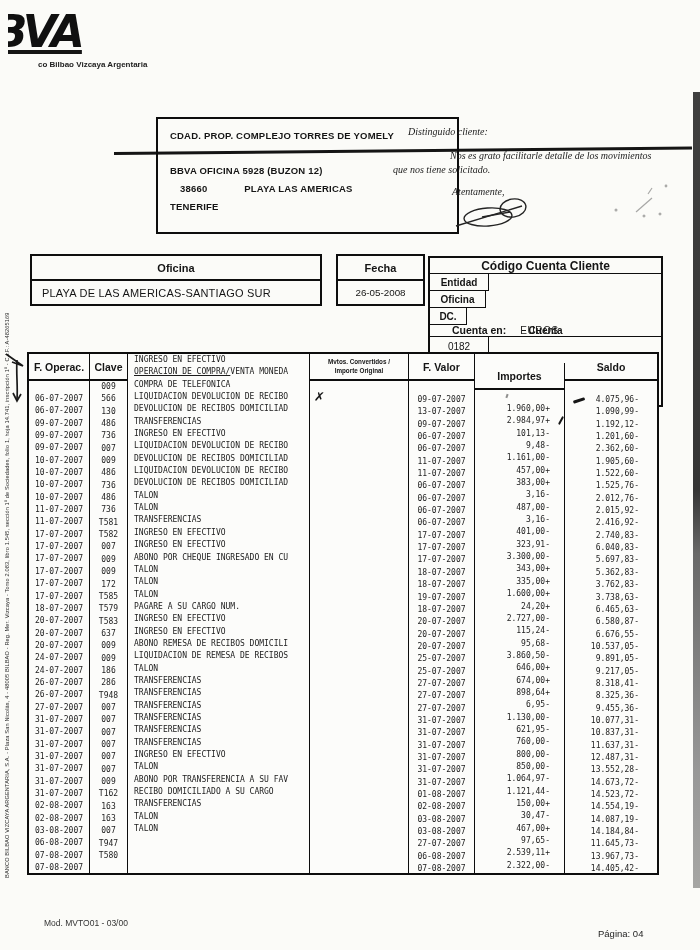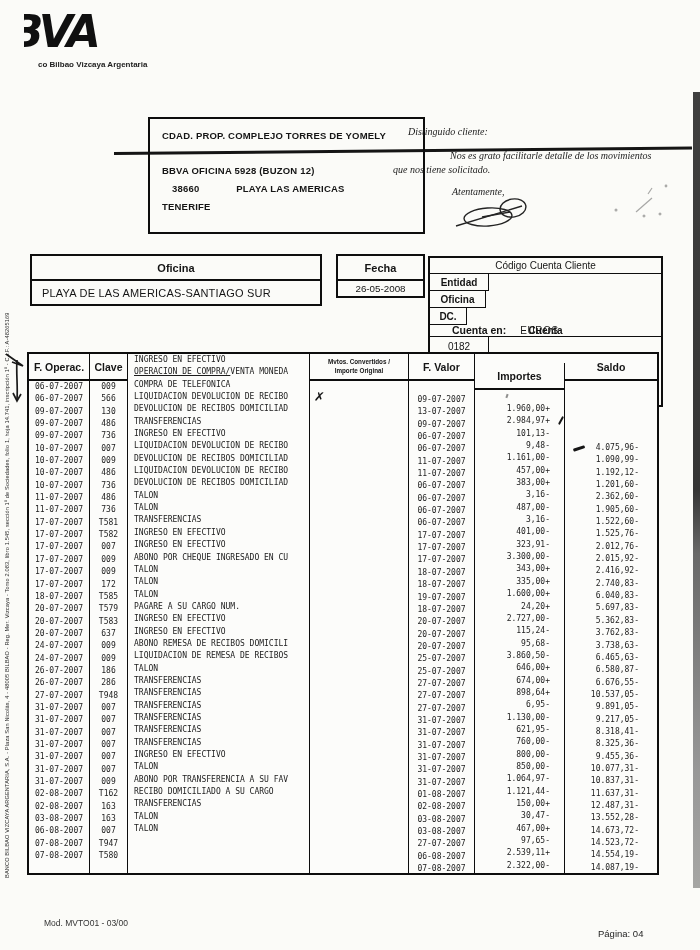--- a/index.html
+++ b/index.html
@@ -1,65 +1,65 @@
 <!DOCTYPE html>
 <html><head>
 <meta charset="utf-8">
 <style>
   html,body{margin:0;padding:0;background:#d8d8d4;}
   .sheet{position:relative;width:700px;height:950px;background:#fbfbf8;overflow:hidden;
          font-family:"Liberation Sans",sans-serif;color:#151515;}
   
-  .logo-clip{position:absolute;left:24px;top:6px;width:120px;height:56px;overflow:hidden;}
+  .logo-clip{position:absolute;left:8px;top:6px;width:120px;height:56px;overflow:hidden;text-decoration:underline;}
   .logo-big{font-family:"DejaVu Sans",sans-serif;font-weight:bold;font-style:italic;
             font-size:44px;letter-spacing:-3px;margin-left:-14px;color:#101010;}
   .logo-sub{position:absolute;left:38px;top:60px;font-size:8px;font-weight:bold;color:#222;}
   .top-rule{position:absolute;left:114px;top:152px;width:578px;height:2.6px;background:#151515;
             transform:rotate(-0.55deg);transform-origin:left center;}
   
-  .addr-box{position:absolute;left:148px;top:117px;width:273px;height:113px;border:2.6px solid #0d0d0d;}
+  .addr-box{position:absolute;left:156px;top:117px;width:273px;height:113px;border:2.6px solid #0d0d0d;padding-left:26px;}
   .addr-box .l{position:absolute;left:12px;font-weight:bold;font-size:9.5px;letter-spacing:.2px;white-space:nowrap;}
   .a1{top:11px;} .a2{top:46px;} .a3{top:64px;} .a4{top:82px;}
   .a3 .zip{margin-left:10px;} .a3 .city{margin-left:34px;}
   
   .letter{position:absolute;font-family:"Liberation Serif",serif;font-style:italic;color:#1c1c1c;}
   .salut{left:408px;top:126px;font-size:10px;}
   .body1{left:450px;top:150px;font-size:10px;white-space:nowrap;}
   .body2{left:393px;top:164px;font-size:10px;white-space:nowrap;}
   .closing{left:452px;top:186px;font-size:10px;}
   .sig{position:absolute;left:452px;top:193px;}
   .scribble{position:absolute;left:608px;top:180px;opacity:.5;}
   
   .obox{position:absolute;left:30px;top:254px;width:288px;border:2.2px solid #0e0e0e;}
   .obox .hd{height:23px;border-bottom:2px solid #0e0e0e;display:flex;align-items:center;justify-content:center;
             font-weight:bold;font-size:11px;}
   .obox .vl{height:23px;display:flex;align-items:center;padding-left:10px;font-size:11px;letter-spacing:.2px;}
   .fbox{position:absolute;left:336px;top:254px;width:85px;border:2.2px solid #0e0e0e;}
   .fbox .hd{height:23px;border-bottom:2px solid #0e0e0e;display:flex;align-items:center;justify-content:center;
             font-weight:bold;font-size:11px;}
-  .fbox .vl{height:15px;display:flex;align-items:center;justify-content:center;font-size:9.8px;}
+  .fbox .vl{height:23px;display:flex;align-items:center;justify-content:center;font-size:9.8px;}
   .ccc{position:absolute;left:428px;top:256px;width:231px;border:2.2px solid #0e0e0e;font-size:10px;}
   .ccc .title{height:15px;border-bottom:1.6px solid #0e0e0e;display:flex;align-items:center;justify-content:center;
-              font-weight:normal;font-size:10px;}
+              font-weight:bold;font-size:12px;}
   .ccc .row{display:flex;flex-direction:column;}
   .ccc .row div{box-sizing:border-box;display:flex;align-items:center;justify-content:center;height:17px;}
   .ccc .hrow div{font-weight:bold;border-bottom:1.6px solid #0e0e0e;}
   .ccc .vrow div{height:19px;}
   .ccc .c1{width:59px;border-right:1.6px solid #0e0e0e;}
   .ccc .c2{width:56px;border-right:1.6px solid #0e0e0e;}
   .ccc .c3{width:37px;border-right:1.6px solid #0e0e0e;}
   .ccc .c4{flex:1;}
   .cuenta-en{position:absolute;left:452px;top:324px;font-size:10.5px;font-weight:bold;}
   .cuenta-en .cur{font-weight:normal;font-size:10px;margin-left:14px;letter-spacing:.6px;}
   
   .mtable{position:absolute;left:27px;top:352px;width:632px;height:523px;border:2.4px solid #0d0d0d;
           display:flex;box-sizing:border-box;background:#fcfcfa;}
   .col{box-sizing:border-box;border-right:1.6px solid #0d0d0d;display:flex;flex-direction:column;}
   .col:last-child{border-right:none;}
-  .w1{width:61px;} .w2{width:38px;} .w3{width:182px;} .w4{width:99px;} .w5{width:66px;} .w6{width:90px;margin-top:9px;} .w7{flex:1;gap:48px;}
+  .w1{width:61px;gap:12px;} .w2{width:38px;} .w3{width:182px;} .w4{width:99px;} .w5{width:66px;} .w6{width:90px;margin-top:9px;} .w7{flex:1;}
   .col .hd{height:27px;box-sizing:border-box;border-bottom:2px solid #0d0d0d;display:flex;flex-direction:column;
            align-items:center;justify-content:center;font-weight:bold;font-size:10.5px;text-align:center;}
   .col .hd.small{font-size:6.3px;line-height:1.3;}
   .cells{flex:1;overflow:hidden;}
   .shift .cells{padding-top:13px;}
   .cell{height:12.35px;line-height:12.4px;font-family:"DejaVu Sans Mono",monospace;font-size:8px;
         white-space:nowrap;color:#1b1b1b;position:relative;}
   .cell.f_operac,.cell.f_valor{text-align:center;}
   .cell.clave{text-align:center;}
   .cell.concepto{padding-left:6px;}

